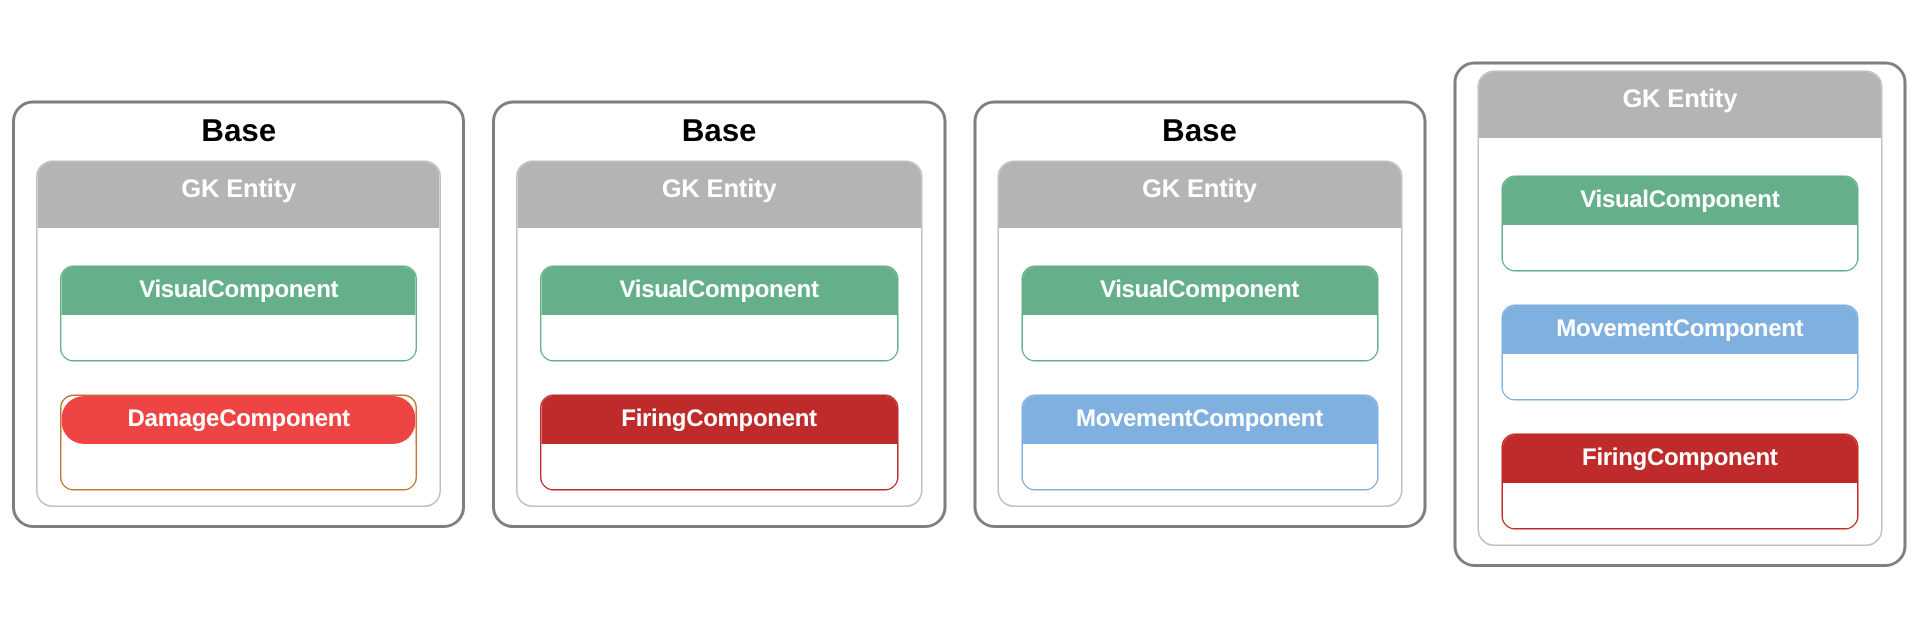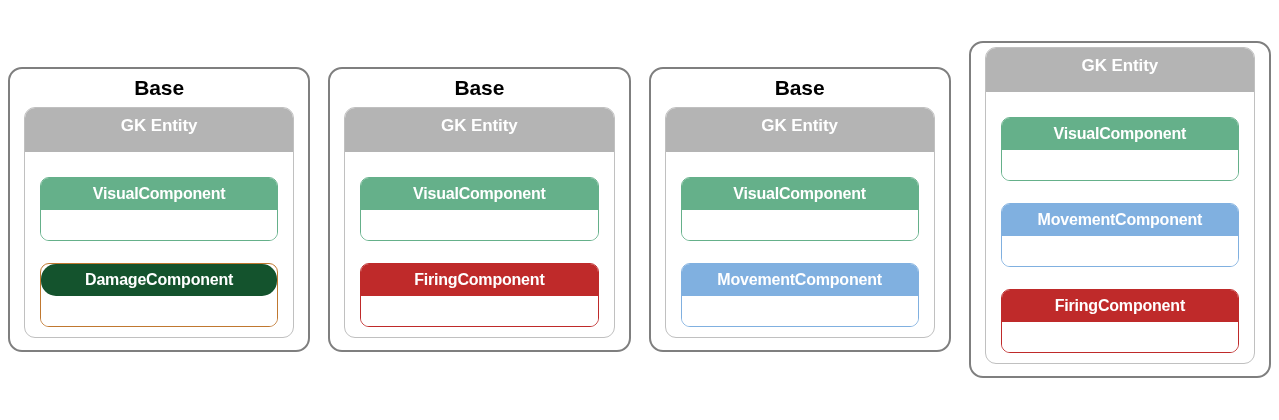--- a/index.html
+++ b/index.html
@@ -118,21 +118,21 @@
     <div class="entity-card">
       <div class="entity-title">Base</div>
       <div class="gk-entity-box">
         <div class="gk-entity-header">GK Entity</div>
         <div class="gk-entity-body">
           <div class="component-box" style="border-color: rgb(101, 176, 138);">
             <div class="component-header" style="background: rgb(101, 176, 138);">VisualComponent</div>
             <div class="component-body"></div>
           </div>
           <div class="component-box" style="border-color: rgb(192, 120, 48);">
-            <div class="component-header" style="background: #14532d; border-radius: 15px;">DamageComponent</div>
+            <div class="component-header" style="background: #ef4444; border-radius: 15px;">DamageComponent</div>
             <div class="component-body"></div>
           </div>
         </div>
       </div>
     </div>
     <div class="entity-card">
       <div class="entity-title">Base</div>
       <div class="gk-entity-box">
         <div class="gk-entity-header">GK Entity</div>
         <div class="gk-entity-body">

